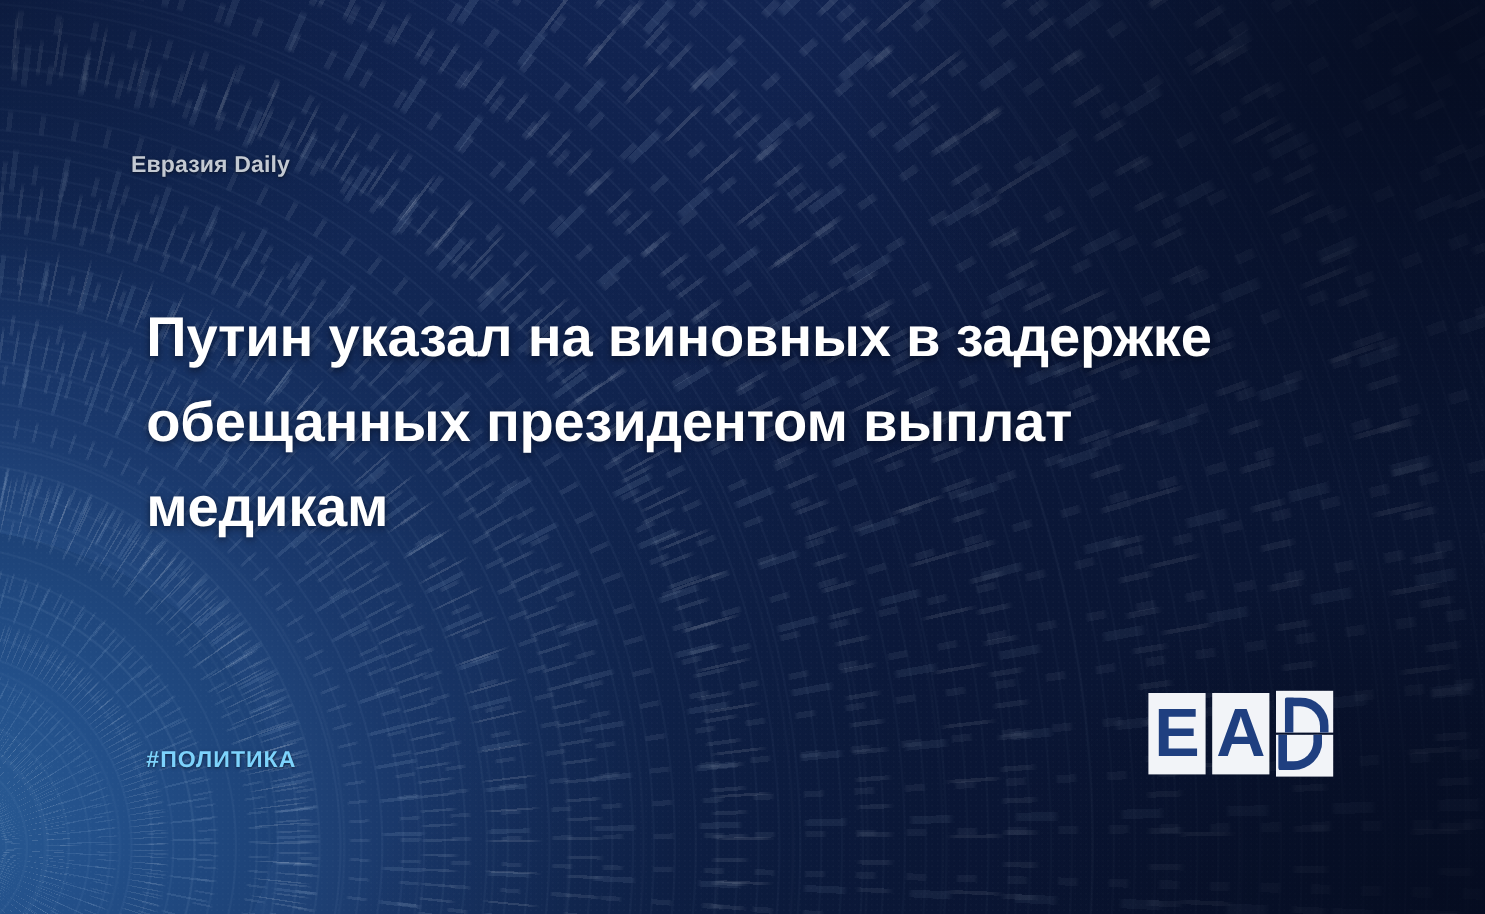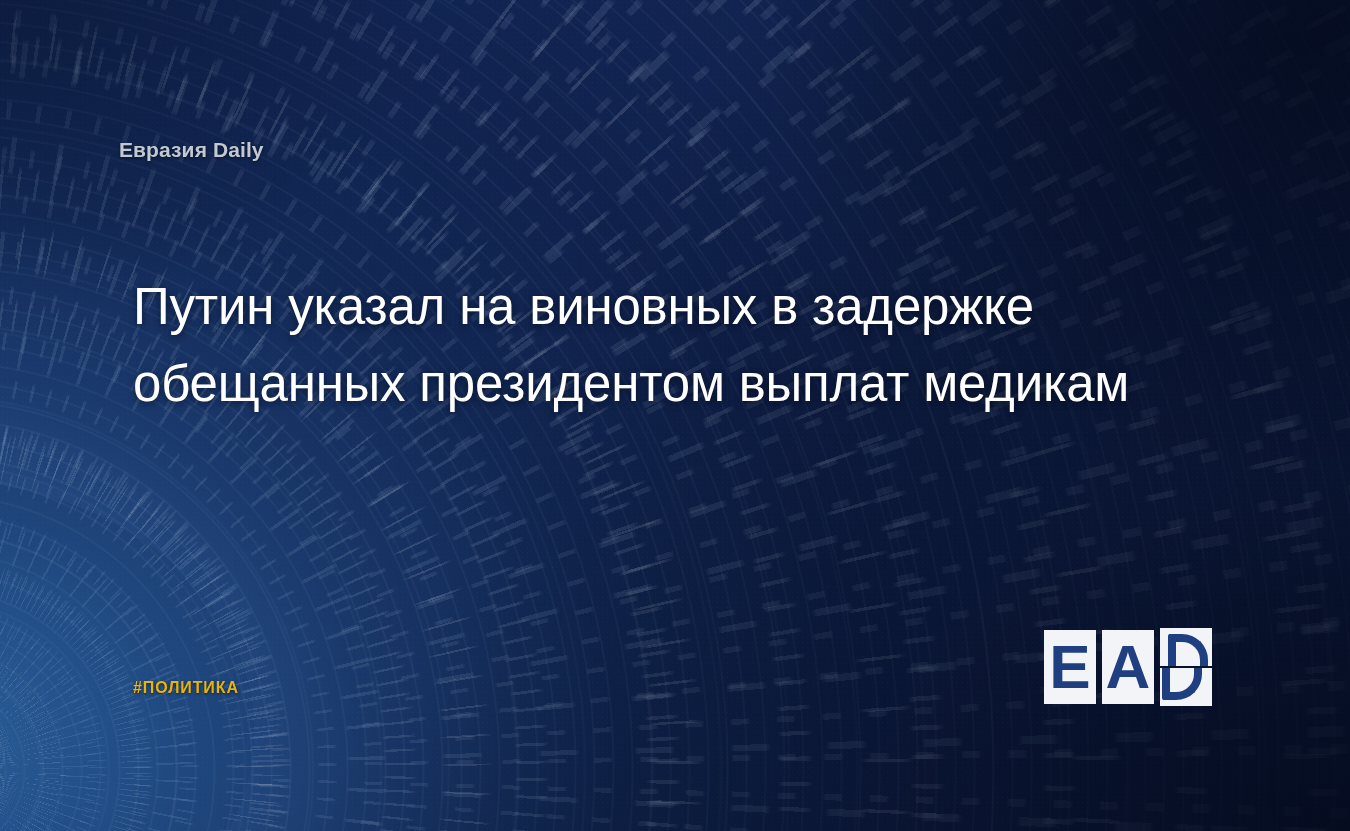--- a/index.html
+++ b/index.html
@@ -169,32 +169,32 @@
     text-shadow:0 1px 3px rgba(0,0,0,0.55);
     white-space:nowrap;
   }
 
   .headline {
     position:absolute;
     left:133px; top:268px;
     width:1060px;
     font-size:51px;
     line-height:77px;
-    font-weight:normal;
+    font-weight:bold;
     color:#ffffff;
     letter-spacing:-0.2px;
     text-shadow:0 2px 7px rgba(2,8,24,0.60);
   }
 
   .tag {
     position:absolute;
     left:133px; top:679px;
-    font-size:16px;
-    font-weight:bold;
-    color:#eab308;
+    font-size:21px;
+    font-weight:bold;
+    color:#7dd3fc;
     letter-spacing:0.9px;
     text-shadow:0 1px 3px rgba(0,0,0,0.55);
     white-space:nowrap;
   }
 
   
   .logo {
     position:absolute;
     left:1044px; top:628px;
     width:182px; height:82px;

